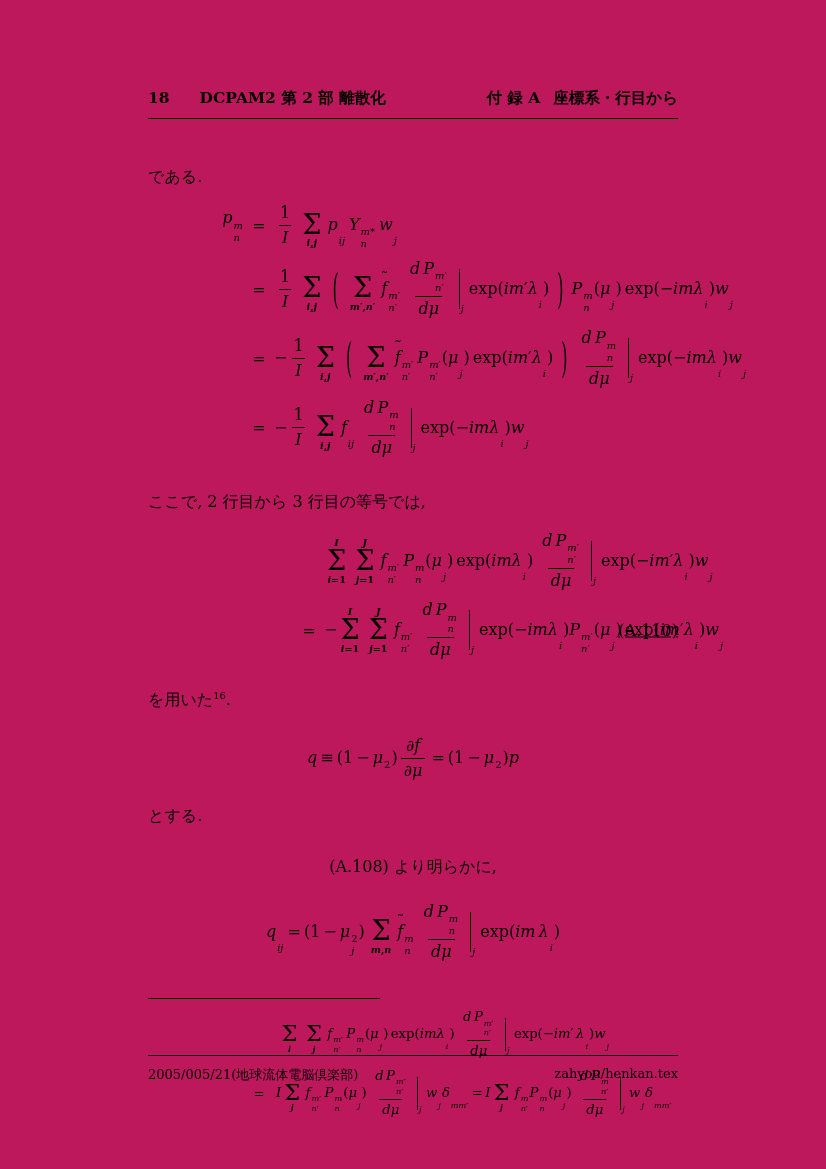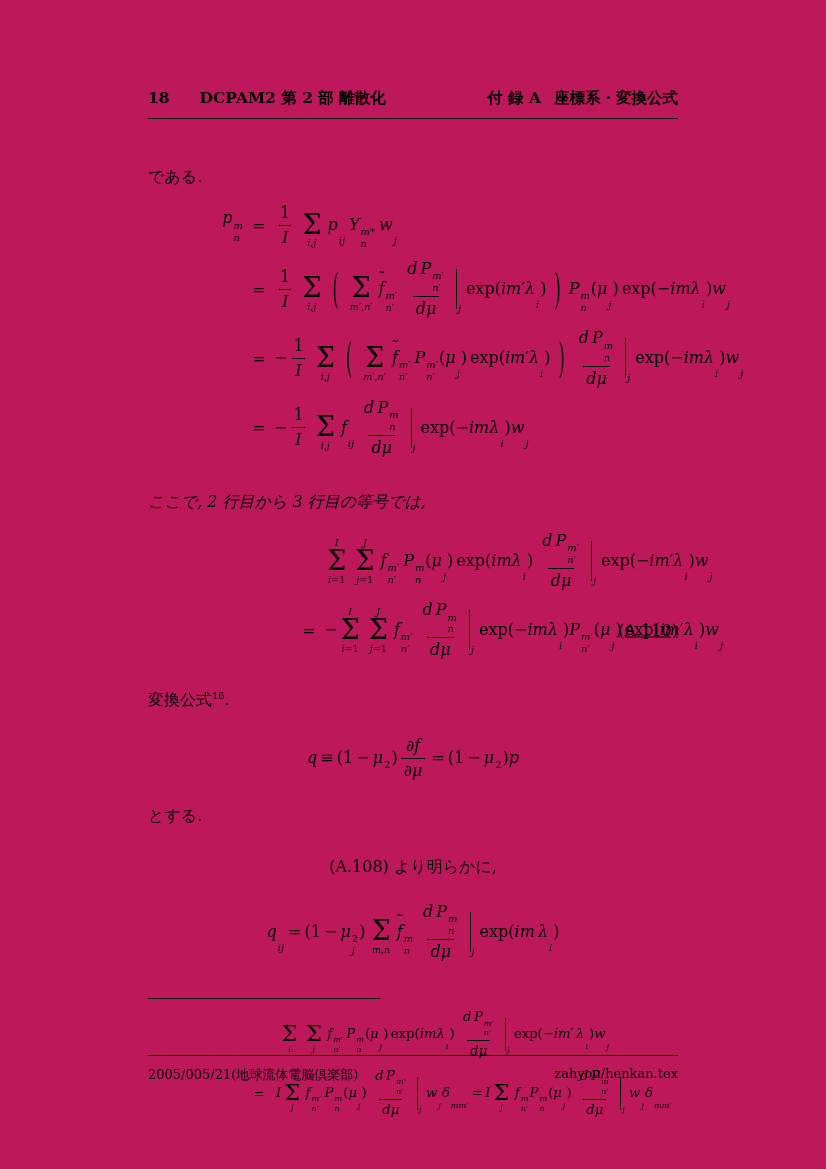--- a/index.html
+++ b/index.html
@@ -10,21 +10,21 @@
     font-size:16px;padding:88px 148px 16px 148px;overflow:hidden;
   }
   
   .hdr{display:flex;justify-content:space-between;font-weight:bold;font-size:15.5px;
        padding-bottom:9px;border-bottom:1.2px solid #000;}
   .hnum{margin-right:30px;}
   .hsec{margin-right:13px;}
   
   .pt{margin:0;font-size:16px;}
   .p-dearu{margin-top:48px;}
-  .p-kokode{margin-top:34px;font-style:italic;}
+  .p-kokode{margin-top:34px;}
   .p-mochiita{margin-top:30px;}
   .p-tsugini{margin-top:28px;}
   .p-tosuru{margin-top:12px;}
   .p-akiraka{margin-top:30px;text-align:center;}
   .fnref{font-size:0.62em;}
   
   .eqblock{margin-top:14px;}
   .eq-main{margin-left:58px;}
   .eq-a110{margin-left:108px;margin-top:18px;}
   .eqline{display:flex;align-items:center;margin:9px 0;position:relative;white-space:nowrap;}
@@ -37,21 +37,21 @@
   i{font-style:italic;}
   .up{font-style:normal;}
   .msp{display:inline-block;width:0.19em;}
   .frac{display:inline-flex;flex-direction:column;align-items:center;vertical-align:middle;
         margin:0 3px;text-align:center;line-height:1.25;}
   .num{padding:0 3px 2px 3px;}
   .den{border-top:1px solid #000;padding:2px 3px 0 3px;}
   .sum{display:inline-flex;flex-direction:column;align-items:center;vertical-align:middle;
        margin:0 3px;line-height:1;}
   .sum .sig{font-size:1.7em;line-height:0.95;}
-  .sum .lim{font-size:0.6em;line-height:1.15;min-height:1em;text-align:center;}
+  .sum .lim{font-size:0.6em;line-height:1.15;min-height:1em;text-align:center;font-weight:bold;}
   .eval{display:inline-flex;align-items:flex-end;vertical-align:middle;margin:0 2px;height:2.5em;}
   .evbar{width:1px;background:#000;align-self:stretch;}
   .evsub{font-size:0.6em;transform:translateY(0.5em);padding-left:1px;}
   .ss{display:inline-flex;flex-direction:column;align-items:flex-start;vertical-align:-0.55em;
       font-size:0.62em;line-height:1.2;margin:0 1px;}
   .ss-t,.ss-b{min-height:1.1em;display:block;}
   .bigp{display:inline-block;transform:scaleY(2.55);margin:0 5px;}
   .tilde{position:relative;display:inline-block;}
   .tacc{position:absolute;left:55%;top:-0.62em;transform:translateX(-50%);}
   
@@ -69,21 +69,21 @@
 </head>
 <body>
 
 <div class="page">
 
   <div class="hdr">
     <div>
       <span class="hnum">18</span><span>DCPAM2 第 2 部 離散化</span>
     </div>
     <div>
-      <span class="hsec">付 録 A</span><span>座標系・変換公式</span>
+      <span class="hsec">付 録 A</span><span>座標系・行目から</span>
     </div>
   </div>
 
   <p class="pt p-dearu">である.</p>
 
   <div class="eqblock eq-main">
       <div class="eqline">
         <span class="eq-lhs"><i>p</i><span class="ss">
             <span class="ss-t"><i>m</i></span>
             <span class="ss-b"><i>n</i></span>
@@ -304,21 +304,21 @@
             <span class="ss-t"></span>
             <span class="ss-b"><i>i</i></span>
           </span><span>)</span><i>w</i><span class="ss">
             <span class="ss-t"></span>
             <span class="ss-b"><i>j</i></span>
           </span></span>
         <span class="eq-tag">(A.110)</span>
       </div>
     </div>
 
-  <p class="pt p-mochiita"><span>変換公式</span><sup class="fnref">16</sup><span>.</span></p>
+  <p class="pt p-mochiita"><span>を用いた</span><sup class="fnref">16</sup><span>.</span></p>
 
 
   <div class="eq-center"><i>q</i><span class="msp"></span><span>≡</span><span class="msp"></span><span>(</span><span>1</span><span class="msp"></span><span>−</span><span class="msp"></span><i>μ</i><span class="ss">
         <span class="ss-t"><span>2</span></span>
         <span class="ss-b"></span>
       </span><span>)</span><span class="frac">
         <span class="num"><i>∂</i><i>f</i></span>
         <span class="den"><i>∂</i><i>μ</i></span>
       </span><span class="msp"></span><span>=</span><span class="msp"></span><span>(</span><span>1</span><span class="msp"></span><span>−</span><span class="msp"></span><i>μ</i><span class="ss">
         <span class="ss-t"><span>2</span></span>

